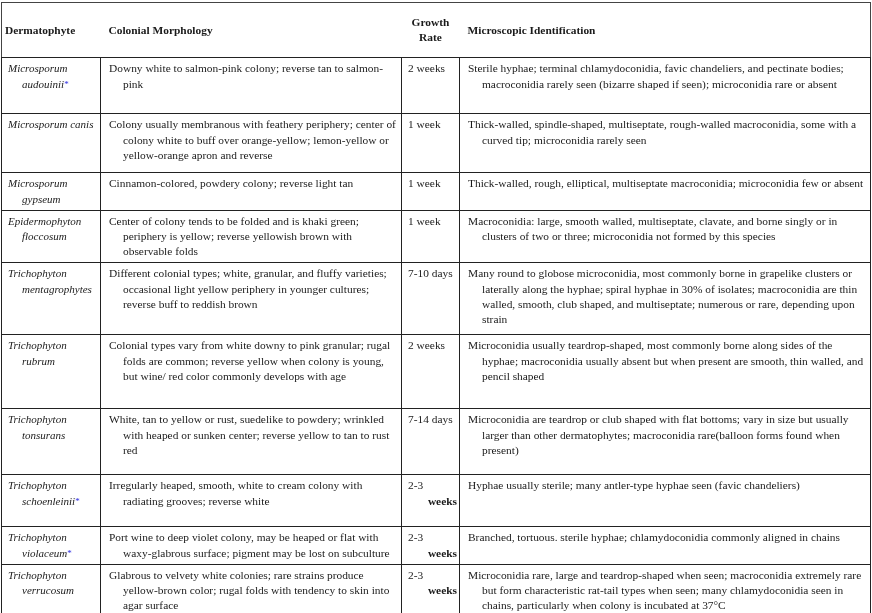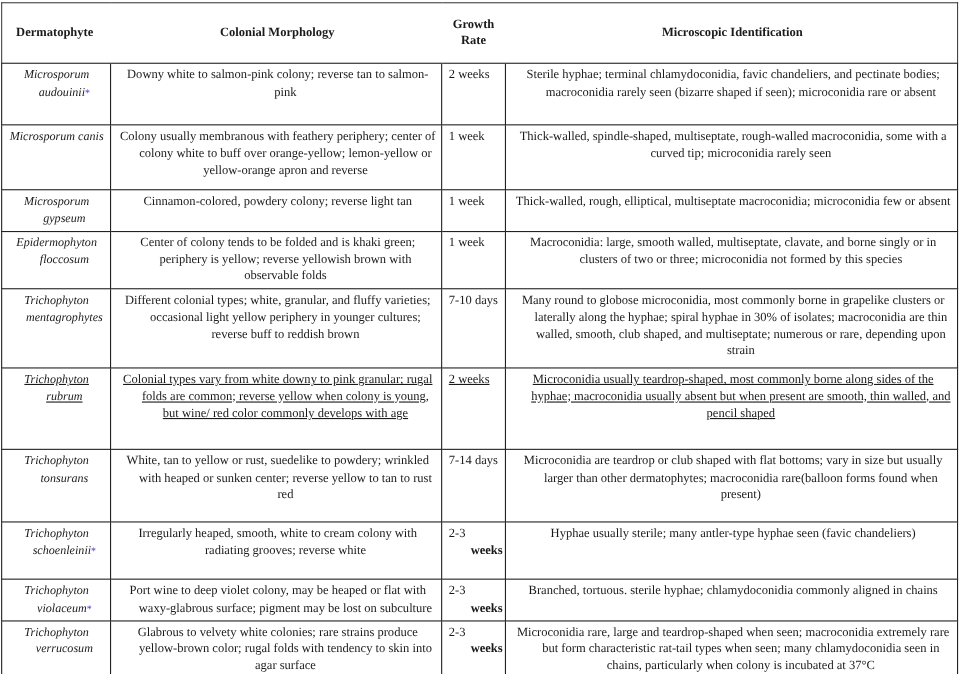--- a/index.html
+++ b/index.html
@@ -16,38 +16,38 @@
       font-size: 11.4px;
       line-height: 15.2px;
     }
     col.c1 { width: 99px; }
     col.c2 { width: 301px; }
     col.c3 { width: 58px; }
     col.c4 { width: 411px; }
     thead tr { height: 42px; }
     th {
       font-weight: bold;
-      text-align: center;
+      text-align: left;
       vertical-align: middle;
       padding: 0 6px 0 8px;
       border-top: 1.5px solid #444;
       border-bottom: 1.5px solid #222;
       font-size: 11.4px;
     }
     th:first-child { border-left: 1.5px solid #444; padding-left: 3px; }
     th:last-child { border-right: 1.5px solid #444; margin-top: 12px; }
     th.rate { text-align: center; padding: 12px 2px; }
     td {
       vertical-align: top;
       border: 1.5px solid #222;
       padding: 3px 5px 3px 8px;
     }
     td.name { padding-left: 6px; font-style: italic; font-size: 11px; }
     td.rate { padding-left: 6px; padding-right: 2px; margin-top: 35px; }
-    td .hang { display: block; padding-left: 14px; text-indent: -14px; text-align: center; }
+    td .hang { display: block; padding-left: 14px; text-indent: -14px; }
     td.name .hang { padding-left: 14px; text-indent: -14px; }
     .rate-line2 { display: block; text-align: right; font-weight: bold; }
     .ast { color: #2a2ae0; font-style: normal; font-size: 9px; vertical-align: top; }
   </style>
 </head>
 <body>
 
 <table>
   <colgroup>
     <col class="c1">
@@ -120,21 +120,21 @@
           <span class="hang"><span>Trichophyton mentagrophytes</span></span>
         </td>
         <td>
           <span class="hang">Different colonial types; white, granular, and fluffy varieties; occasional light yellow periphery in younger cultures; reverse buff to reddish brown</span>
         </td>
         <td class="rate"><span>7-10 days</span></td>
         <td>
           <span class="hang">Many round to globose microconidia, most commonly borne in grapelike clusters or laterally along the hyphae; spiral hyphae in 30% of isolates; macroconidia are thin walled, smooth, club shaped, and multiseptate; numerous or rare, depending upon strain</span>
         </td>
       </tr>
-      <tr style="height: 74px; text-decoration: underline;">
+      <tr style="height: 74px;">
         <td class="name">
           <span class="hang"><span>Trichophyton rubrum</span></span>
         </td>
         <td>
           <span class="hang">Colonial types vary from white downy to pink granular; rugal folds are common; reverse yellow when colony is young, but wine/ red color commonly develops with age</span>
         </td>
         <td class="rate"><span>2 weeks</span></td>
         <td>
           <span class="hang">Microconidia usually teardrop-shaped, most commonly borne along sides of the hyphae; macroconidia usually absent but when present are smooth, thin walled, and pencil shaped</span>
         </td>

